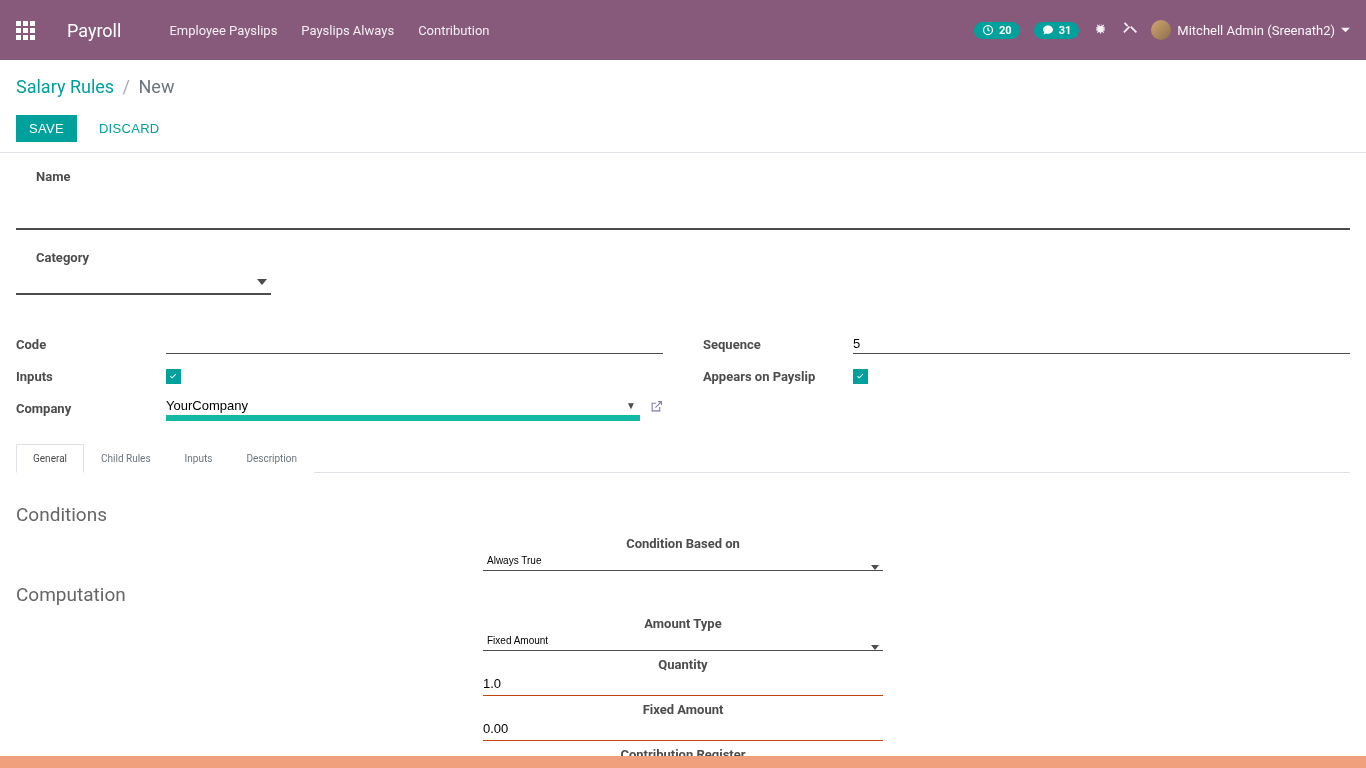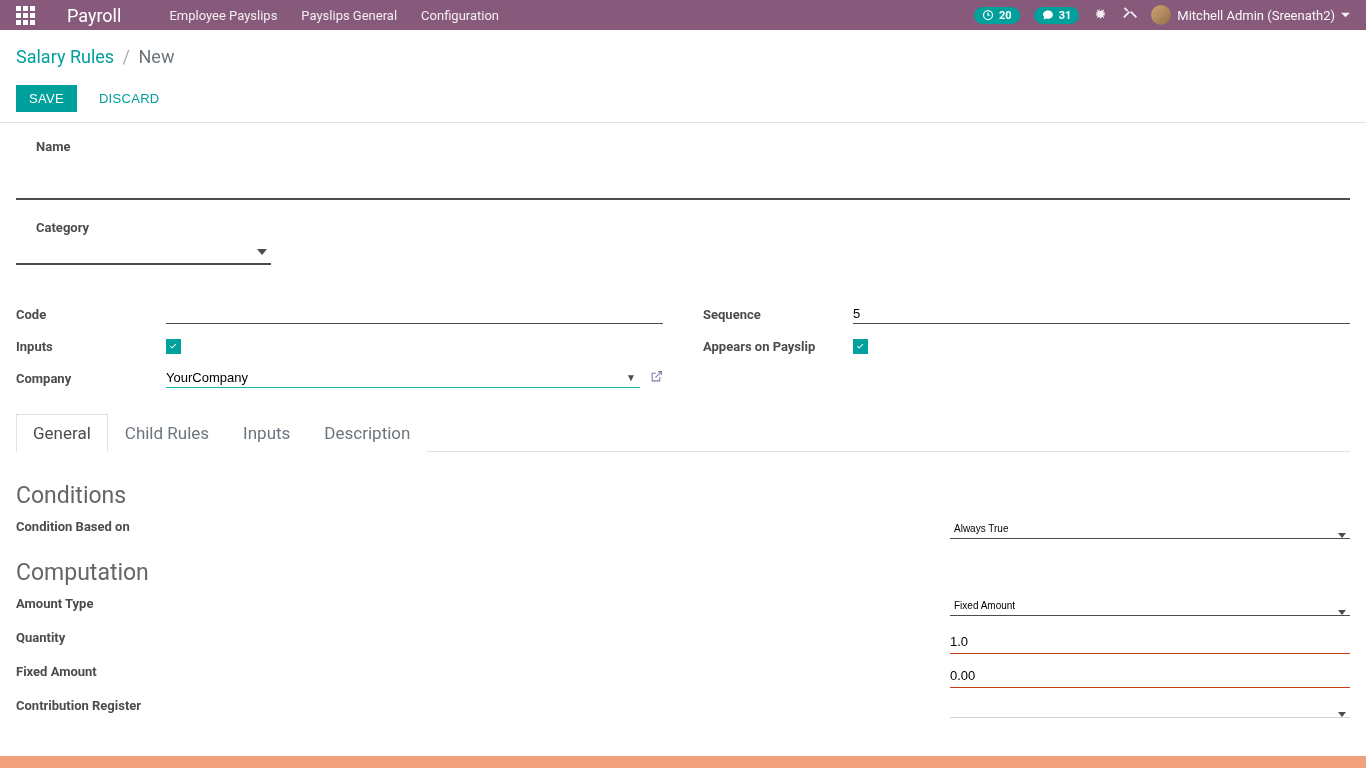--- a/index.html
+++ b/index.html
@@ -1,20 +1,20 @@
 <!DOCTYPE html>
 <html><head>
 <meta charset="utf-8">
 <style>
   * { box-sizing: border-box; margin: 0; padding: 0; }
   body { font-family: -apple-system, BlinkMacSystemFont, "Segoe UI", Roboto, "Helvetica Neue", Arial, sans-serif; font-size: 13px; color: #4c4c4c; background: #fff; }
   
   .navbar {
     background: #875a7b;
-    height: 30px;
+    height: 60px;
     display: flex;
     align-items: center;
     padding: 0 16px;
     color: #fff;
   }
   .navbar-left { display: flex; align-items: center; flex: 1; }
   .apps-icon { display: grid; grid-template-columns: repeat(3, 5px); grid-template-rows: repeat(3, 5px); gap: 2px; margin-right: 32px; cursor: pointer; }
   .apps-icon span { background: #fff; width: 5px; height: 5px; }
   .brand { font-size: 18px; font-weight: 400; margin-right: 48px; color: #fff; }
   .nav-menu { display: flex; gap: 24px; }
@@ -44,35 +44,35 @@
   .dropdown-250 { position: relative; width: 255px; }
   .dropdown-250 .select-input { width: 100%; border: none; border-bottom: 2px solid #4c4c4c; height: 26px; padding: 2px 20px 2px 0; background: transparent; outline: none; }
   .caret-down { position: absolute; right: 4px; top: 4px; pointer-events: none; }
   .caret-down::after { content: ""; display: inline-block; border-left: 5px solid transparent; border-right: 5px solid transparent; border-top: 6px solid #4c4c4c; }
   
   .two-col { display: flex; gap: 40px; margin-top: 36px; }
   .col { flex: 1; }
   .field-row { display: flex; align-items: center; margin-bottom: 6px; min-height: 26px; }
   .field-row .flabel { width: 150px; font-size: 13px; font-weight: 700; color: #4c4c4c; }
   .text-input { flex: 1; border: none; border-bottom: 1px solid #4c4c4c; padding: 2px 0; outline: none; background: transparent; font-size: 13px; }
-  .m2o-wrap { flex: 1; display: flex; align-items: center; border-bottom: 1px solid #14b8a6; padding: 2px 0; }
+  .m2o-wrap { flex: 1; display: flex; align-items: center; border-bottom: 6px solid #14b8a6; padding: 2px 0; }
   .m2o-wrap input { flex: 1; border: none; outline: none; background: transparent; font-size: 13px; }
   .m2o-caret { color: #4c4c4c; cursor: pointer; margin: 0 4px; font-size: 10px; }
   .ext-link { margin-left: 10px; color: #7c7bad; cursor: pointer; }
   .checkbox { width: 15px; height: 15px; background: #00a09d; display: inline-flex; align-items: center; justify-content: center; cursor: pointer; }
   .checkbox svg { width: 11px; height: 11px; }
   
   .notebook { margin-top: 16px; }
   .tabs { display: flex; border-bottom: 1px solid #dee2e6; }
-  .tab { padding: 8px 16px; border: 1px solid transparent; border-bottom: none; cursor: pointer; color: #6c757d; font-size: 17px; position: relative; top: 1px; background: #fff; }
+  .tab { padding: 8px 16px; border: 1px solid transparent; border-bottom: none; cursor: pointer; color: #6c757d; font-size: 10px; position: relative; top: 1px; background: #fff; }
   .tab.active { border-color: #dee2e6; border-bottom: 1px solid #fff; color: #4c4c4c; }
   
   .tab-pane { padding: 18px 0; }
-  .section-title { font-size: 23px; color: #666; font-weight: 400; margin: 12px 0 10px; }
-  .wide-field-row { display: flex; align-items: flex-start; margin-bottom: 6px; min-height: 28px; }
+  .section-title { font-size: 19px; color: #666; font-weight: 400; margin: 12px 0 10px; }
+  .wide-field-row { display: flex; align-items: center; margin-bottom: 6px; min-height: 28px; flex-direction: column; }
   .wide-field-row .flabel { flex: 0 0 auto; font-size: 13px; font-weight: 700; color: #4c4c4c; }
   .wide-field-row .spacer { flex: 1; }
   .right-input-400 { width: 400px; border: none; border-bottom: 1px solid #c2410c; padding: 4px 0; outline: none; background: transparent; font-size: 13px; }
   .select-wrap-400 { position: relative; width: 400px; border-bottom: 1px solid #4c4c4c; }
   .select-wrap-400 input { width: 100%; border: none; padding: 4px 18px 4px 4px; outline: none; background: transparent; font-size: 10px; }
   .select-wrap-400 .mini-caret { position: absolute; right: 4px; top: 7px; }
   .mini-caret::after { content: ""; display: inline-block; border-left: 4px solid transparent; border-right: 4px solid transparent; border-top: 5px solid #4c4c4c; }
   
   .bottom-bar { position: fixed; left: 0; right: 0; bottom: 0; height: 12px; background: #f0a07c; }
 </style>
@@ -88,22 +88,22 @@
         <span></span>
         <span></span>
         <span></span>
         <span></span>
         <span></span>
         <span></span>
     </div>
     <div class="brand">Payroll</div>
     <div class="nav-menu">
       <a>Employee Payslips</a>
-      <a>Payslips General</a>
-      <a>Configuration</a>
+      <a>Payslips Always</a>
+      <a>Contribution</a>
     </div>
   </div>
   <div class="navbar-right">
     <span class="badge-pill badge-teal">
       <svg width="12" height="12" viewBox="0 0 24 24" fill="none" stroke="#fff" stroke-width="2.5">
           <circle cx="12" cy="12" r="9"></circle>
           <path d="M12 7v5l3 2"></path>
         </svg>
       <span>20</span>
     </span>

